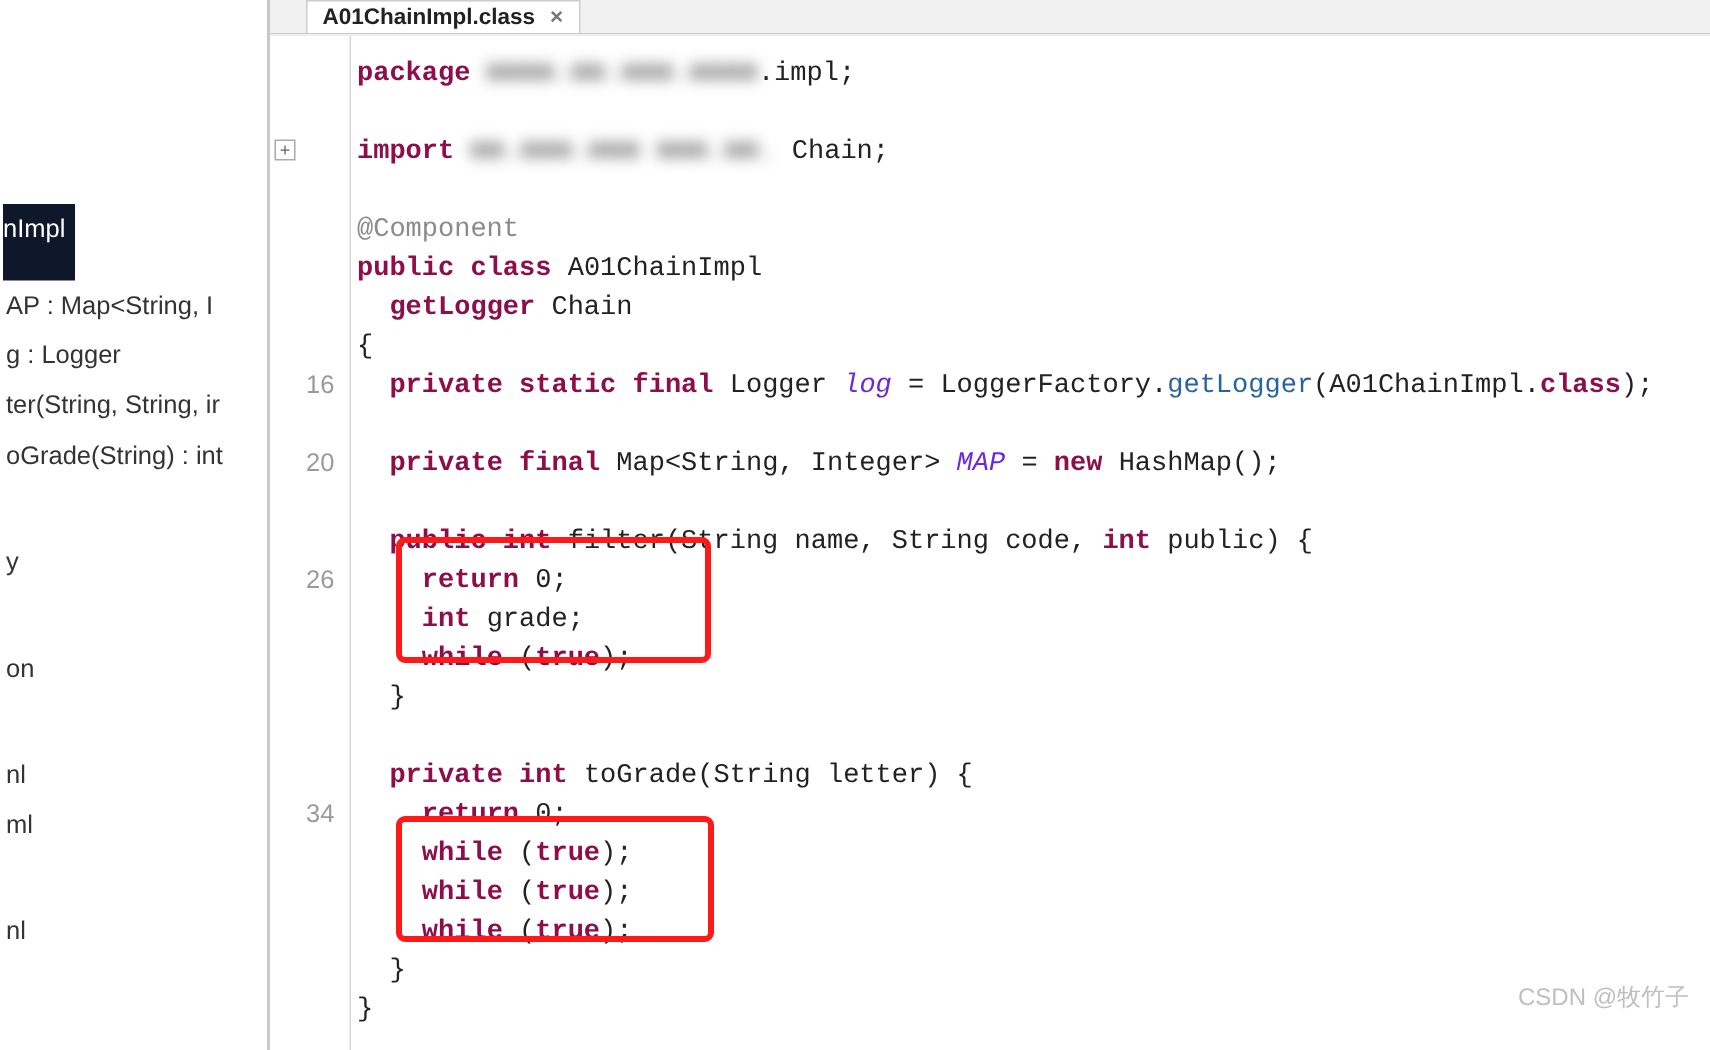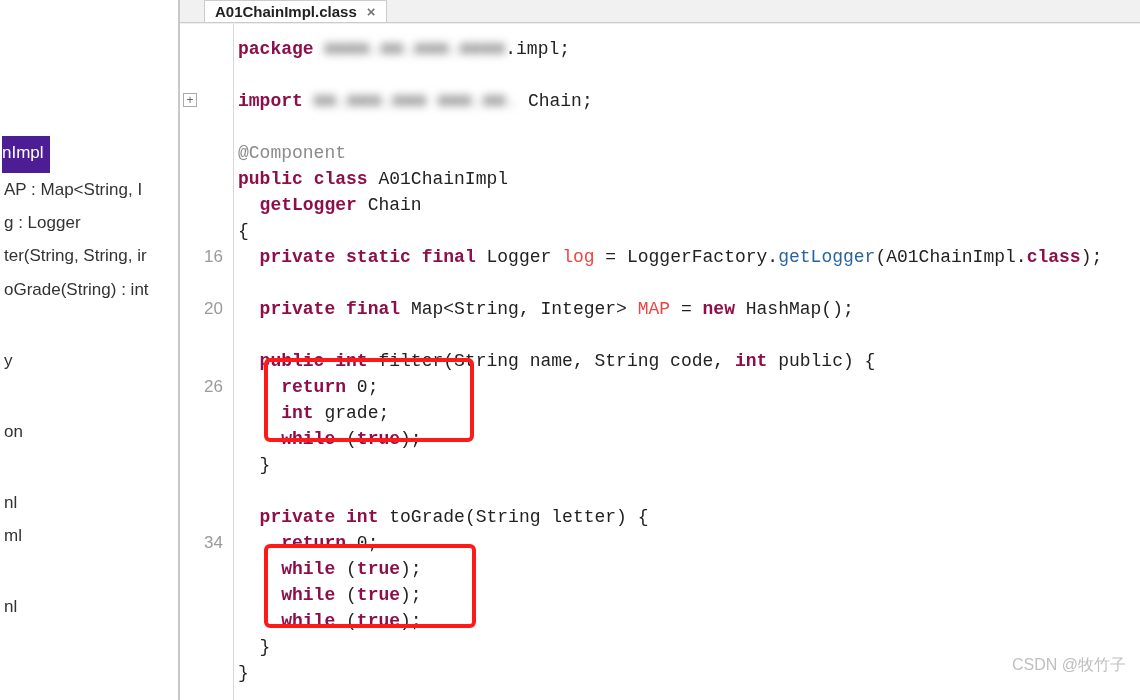--- a/index.html
+++ b/index.html
@@ -24,24 +24,24 @@
       font-size: 17px;
       line-height: 1.95;
       color: #333;
       overflow: hidden;
     }
     .sidebar-item {
       white-space: nowrap;
       padding: 0 2px;
     }
     .sidebar-item.sel {
-      background: #4c1d95;
+      background: #0f172a;
       color: #fff;
       display: inline-block;
-      padding: 0 6px 4px 0;
+      padding: 0 6px 18px 0;
     }
     .sidebar-spacer { height: 38px; }
     .rightpane {
       flex: 1;
       display: flex;
       flex-direction: column;
     }
     .tabbar {
       height: 28px;
       background: #f1f1f1;
@@ -109,21 +109,21 @@
       padding: 12px 0 0 4px;
       font-family: "Consolas", "Courier New", monospace;
       font-size: 18px;
       line-height: 26px;
       color: #222;
       white-space: pre;
       position: relative;
     }
     .k { color: #8e0e4a; font-weight: 600; margin-top: 48px; }
     .a { color: #8b8b8b; }
-    .c { color: #ef4444; }
+    .c { color: #6d28d9; font-style: italic; }
     .m { color: #2a649e; }
     .blur {
       display: inline-block;
       filter: blur(5px);
       color: #777;
       letter-spacing: 0.5px;
     }
     .hlbox {
       position: absolute;
       border: 4px solid #ff1a1a;

